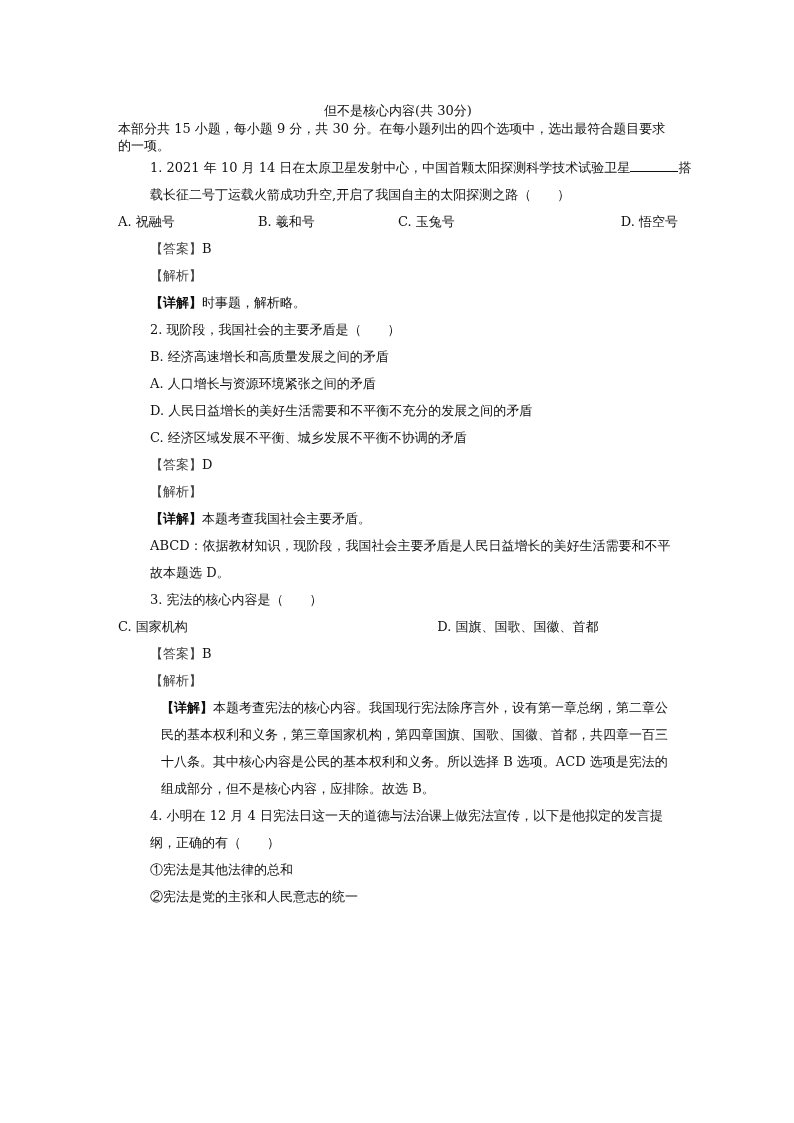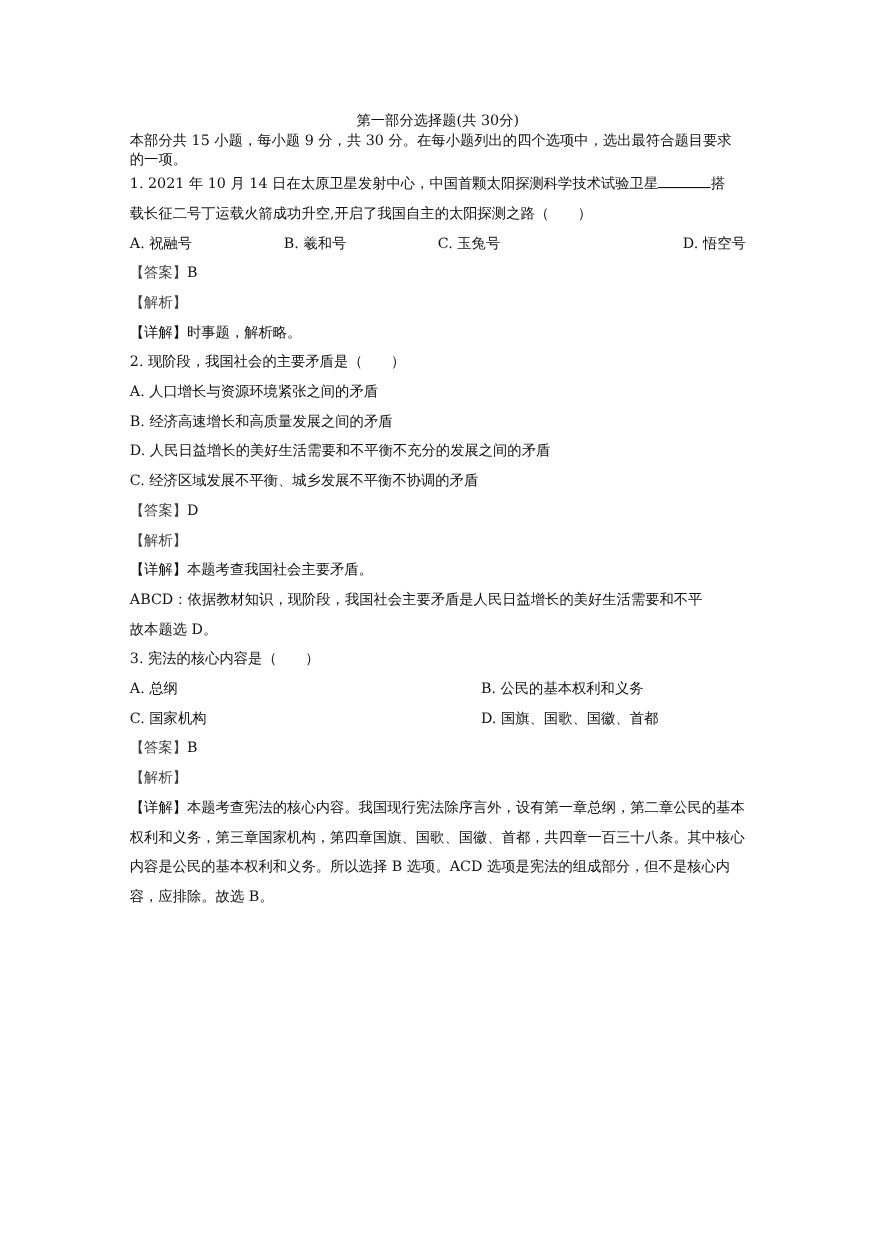--- a/index.html
+++ b/index.html
@@ -9,76 +9,78 @@
       color: #111111;
     }
     .page { position: absolute; left: 118px; top: 100px; width: 560px; }
     .title {
       font-family: "DejaVu Serif", serif;
       font-weight: bold; font-size: 21px; line-height: 28px;
       margin: 0; letter-spacing: 0.2px;
     }
     .section-head { text-align: center; font-size: 13px; line-height: 18px; margin-top: 2px; }
     .intro { font-size: 13px; line-height: 17px; }
-    .line { font-size: 13px; line-height: 27px; white-space: nowrap; }
+    .line { font-size: 13px; line-height: 27px; white-space: nowrap; margin-left: 32px; }
     .blue { color: #404040; }
-    .bold-bracket { font-weight: normal; }
+    .bold-bracket { font-weight: bold; }
     .blank { display: inline-block; width: 48px; border-bottom: 1px solid #111; height: 14px; vertical-align: baseline; }
     .opts4 { display: flex; font-size: 13px; line-height: 27px; }
     .opts4 > span { width: 25%; }
     .opts4 > span:last-child { text-align: right; }
     .opts2 { display: flex; font-size: 13px; line-height: 27px; }
     .opts2 > span { width: 57%; }
     .opts2 > span:last-child { width: 43%; }
-    .para { font-size: 13px; line-height: 27px; }
+    .para { font-size: 13px; line-height: 27px; margin-left: 43px; }
   </style>
 </head>
 <body>
 
 <div class="page">
-  <div class="section-head">第一部分选择题(共 30分)</div>
+  <div class="section-head">但不是核心内容(共 30分)</div>
   <div class="intro">本部分共 15 小题，每小题 9 分，共 30 分。在每小题列出的四个选项中，选出最符合题目要求的一项。</div>
 
   <div>
     <div class="line">
       <span>1. 2021 年 10 月 14 日在太原卫星发射中心，中国首颗太阳探测科学技术试验卫星</span><span class="blank"></span><span>搭</span>
     </div>
     <div class="line">载长征二号丁运载火箭成功升空,开启了我国自主的太阳探测之路（　　）</div>
     <div class="opts4">
       <span>A. 祝融号</span>
       <span>B. 羲和号</span>
       <span>C. 玉兔号</span>
       <span>D. 悟空号</span>
     </div>
     <div class="line"><span class="blue">【答案】</span><span>B</span></div>
     <div class="line blue">【解析】</div>
     <div class="line"><span class="bold-bracket">【详解】</span><span>时事题，解析略。</span></div>
   </div>
 
   <div>
     <div class="line">2. 现阶段，我国社会的主要矛盾是（　　）</div>
+    <div class="line">B. 经济高速增长和高质量发展之间的矛盾</div>
     <div class="line">A. 人口增长与资源环境紧张之间的矛盾</div>
-    <div class="line">B. 经济高速增长和高质量发展之间的矛盾</div>
     <div class="line">D. 人民日益增长的美好生活需要和不平衡不充分的发展之间的矛盾</div>
     <div class="line">C. 经济区域发展不平衡、城乡发展不平衡不协调的矛盾</div>
     <div class="line"><span class="blue">【答案】</span><span>D</span></div>
     <div class="line blue">【解析】</div>
     <div class="line"><span class="bold-bracket">【详解】</span><span>本题考查我国社会主要矛盾。</span></div>
     <div class="line">ABCD：依据教材知识，现阶段，我国社会主要矛盾是人民日益增长的美好生活需要和不平</div>
     <div class="line">故本题选 D。</div>
   </div>
 
   <div>
     <div class="line">3. 宪法的核心内容是（　　）</div>
     <div class="opts2">
-      <span>A. 总纲</span>
-      <span>B. 公民的基本权利和义务</span>
-    </div>
-    <div class="opts2">
       <span>C. 国家机构</span>
       <span>D. 国旗、国歌、国徽、首都</span>
     </div>
     <div class="line"><span class="blue">【答案】</span><span>B</span></div>
     <div class="line blue">【解析】</div>
     <div class="para"><span class="bold-bracket">【详解】</span><span>本题考查宪法的核心内容。我国现行宪法除序言外，设有第一章总纲，第二章公民的基本权利和义务，第三章国家机构，第四章国旗、国歌、国徽、首都，共四章一百三十八条。其中核心内容是公民的基本权利和义务。所以选择 B 选项。ACD 选项是宪法的组成部分，但不是核心内容，应排除。故选 B。</span></div>
   </div>
 
+  <div>
+    <div class="line">4. 小明在 12 月 4 日宪法日这一天的道德与法治课上做宪法宣传，以下是他拟定的发言提</div>
+    <div class="line">纲，正确的有（　　）</div>
+    <div class="line">①宪法是其他法律的总和</div>
+    <div class="line">②宪法是党的主张和人民意志的统一</div>
+  </div>
 </div>
 
 </body></html>

